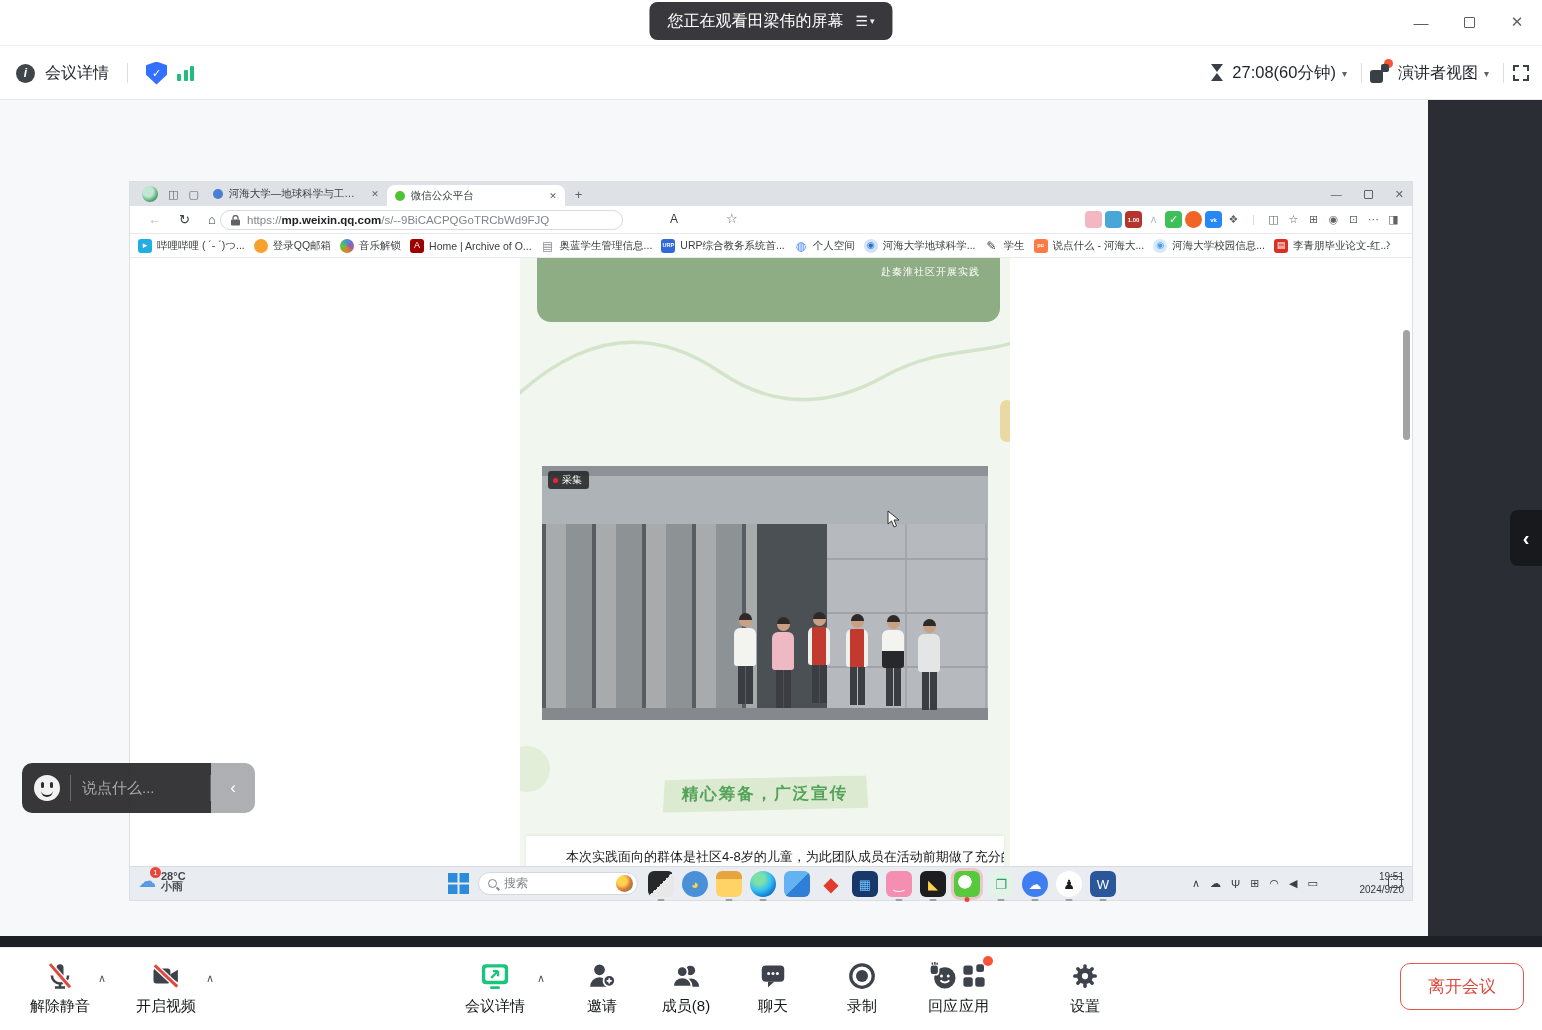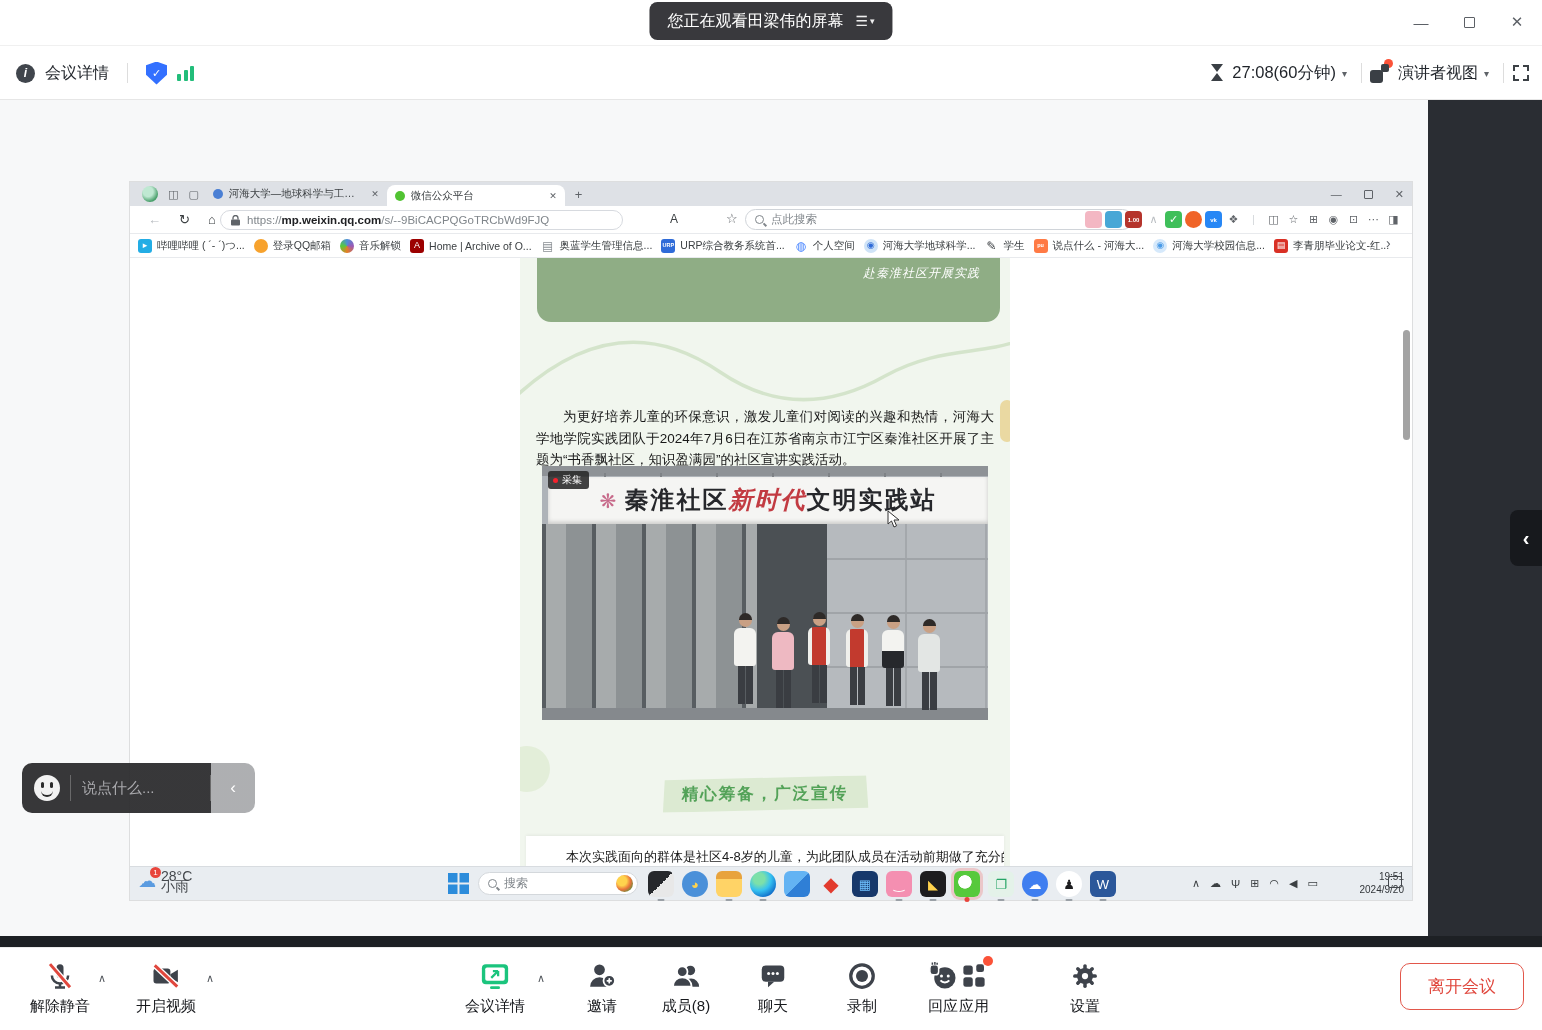--- a/index.html
+++ b/index.html
@@ -97,21 +97,21 @@
     font-size:9px; line-height:1; flex:none; }
   .bm .ic.tiny { font-size:5.5px; font-weight:bold; }
   .bm .ic.round { border-radius:50%; }
   .bm .ic.plain { background:transparent; font-size:12px; }
   .bm-chev { position:absolute; right:12px; top:3px; font-size:14px; color:#5f6368; }
 
   
   .page { position:relative; width:100%; height:608px; background:#fff; overflow:hidden; }
   .column { position:absolute; left:390px; top:0; width:490px; height:608px; background:#f1f6ee; overflow:hidden; }
   .hero-card { position:absolute; left:17px; top:0; width:463px; height:64px; background:#8fad85; border-radius:0 0 14px 14px; }
-  .hero-title { position:absolute; right:20px; top:7px; color:#fff; font-size:12px; letter-spacing:1px;font-style:italic; }
+  .hero-title { position:absolute; right:20px; top:7px; color:#fff; font-size:10px; letter-spacing:1px; }
   .swoosh { position:absolute; left:0; top:58px; }
   .deco-circle { position:absolute; left:-16px; top:488px; width:46px; height:46px; border-radius:50%; background:#e3eed9; }
   .deco-yellow { position:absolute; right:-4px; top:142px; width:14px; height:42px; border-radius:8px; background:#ead9a2; }
   .para1 { position:absolute; left:16px; top:148px; width:458px; font-size:13.5px; line-height:21.5px; color:#191919;
     text-align:justify; text-indent:2em; }
   .photo { position:absolute; left:22px; top:208px; width:446px; height:254px; background:#aeb3b8; overflow:hidden; }
   .ph-top { position:absolute; left:0; top:0; width:100%; height:10px; background:#8e9296; }
   .board { position:absolute; left:6px; top:11px; right:0; height:47px; background:#f5f5f3; box-shadow:inset 0 -2px 4px rgba(0,0,0,.18); }
   .board-ticks { position:absolute; left:0; top:-4px; right:0; height:4px; background:repeating-linear-gradient(90deg,#7e8286 0 2px,transparent 2px 56px); }
   .sign-line { text-align:center; margin-top:7px; font-size:24px; font-weight:bold; color:#26272b; letter-spacing:2px; white-space:nowrap; }
@@ -141,21 +141,21 @@
   .foot-card { position:absolute; left:6px; right:6px; top:578px; height:40px; background:#fff; box-shadow:0 -1px 3px rgba(0,0,0,.06); }
   .para2 { padding:12px 14px 0; font-size:13px; color:#191919; text-indent:2em; white-space:nowrap; overflow:hidden; }
   .pg-scroll { position:absolute; right:2px; top:72px; width:7px; height:110px; border-radius:4px; background:#a3a3a3; }
 
   
   .wtaskbar { position:relative; width:100%; height:34px; background:#e9edf1; border-top:1px solid #d8dce0; }
   .weather { position:absolute; left:8px; top:3px; display:flex; align-items:center; gap:5px; }
   .wcloud { font-size:18px; color:#5a9be0; position:relative; }
   .wbadge { position:absolute; right:-5px; top:-3px; background:#e8453c; color:#fff; font-size:8px; width:11px; height:11px;
     border-radius:50%; display:flex; align-items:center; justify-content:center; }
-  .wtxt { font-size:14px; color:#44484d; line-height:10.5px; }
+  .wtxt { font-size:11px; color:#44484d; line-height:10.5px;font-weight:bold; }
   .startbtn { position:absolute; left:318px; top:6px; }
   .tsearch { position:absolute; left:348px; top:5px; width:160px; height:23px; background:#fff; border:1px solid #d4d8dc;
     border-radius:12px; display:flex; align-items:center; gap:7px; padding:0 4px 0 9px; }
   .tsearch .searchtxt { font-size:12px; }
   .fruit { margin-left:auto; width:17px; height:17px; border-radius:50%;
     background:radial-gradient(circle at 35% 35%,#ffd34d 0 30%,#e8743a 55%,#4d8f3a 85%); }
   .tbicons { position:absolute; left:518px; top:4px; display:flex; align-items:center; gap:8px; }
   .tb { width:26px; height:26px; border-radius:6px; position:relative; display:flex; align-items:center; justify-content:center;
     font-size:13px; flex:none; line-height:1; }
   .tb.plain { background:transparent !important; }
@@ -278,24 +278,20 @@
         <span class="nav-ic">⌂</span>
         <span class="urlpill">
           <svg width="9" height="11" viewBox="0 0 9 11">
               <rect y="4.5" width="9" height="6" rx="1" fill="#5f6368"></rect>
               <path d="M2 4.5V3a2.5 2.5 0 0 1 5 0v1.5" stroke="#5f6368" fill="none" stroke-width="1.3"></path>
             </svg>
           <span class="urltxt"><span>https://</span><b>mp.weixin.qq.com</b><span>/s/--9BiCACPQGoTRCbWd9FJQ</span></span>
         </span>
         <span class="ra-ic">A</span>
         <span class="star-ic">☆</span>
-        <span class="searchpill">
-          <span class="mag"></span>
-          <span class="searchtxt">点此搜索</span>
-        </span>
         <span class="extrow">
             <span class="ext" style="background: rgb(243, 183, 195);"></span>
             <span class="ext" style="background: rgb(72, 167, 214);"></span>
             <span class="ext tiny" style="background: rgb(181, 52, 44); color: rgb(255, 255, 255);">1.00</span>
             <span class="ext plain" style="color: rgb(185, 189, 193);">∧</span>
             <span class="ext" style="background: rgb(63, 191, 90); color: rgb(255, 255, 255);">✓</span>
             <span class="ext round" style="background: rgb(240, 100, 40);"></span>
             <span class="ext tiny" style="background: rgb(39, 135, 245); color: rgb(255, 255, 255);">vk</span>
             <span class="ext plain" style="color: rgb(95, 99, 104);">❖</span>
             <span class="ext plain" style="color: rgb(212, 215, 218);">|</span>
@@ -365,34 +361,27 @@
         <div class="column">
           <div class="hero-card">
             <div class="hero-title">赴秦淮社区开展实践</div>
           </div>
           <svg class="swoosh" width="490" height="92">
             <path d="M-10 86 C 60 18, 130 8, 200 56 C 250 90, 305 94, 365 60 C 420 30, 460 40, 500 24" stroke="#d4e4cb" fill="none" stroke-width="3.5"></path>
           </svg>
           <div class="deco-circle"></div>
           <div class="deco-yellow"></div>
 
-          <div class="para1">为更好培养儿童的环保意识，激发儿童们对阅读的兴趣和热情，河海大学地学院实践团队于2024年7月6日在江苏省南京市江宁区秦淮社区开展了主题为“书香飘社区，知识盈满园”的社区宣讲实践活动。</div>
 
           <div class="photo">
             <div class="ph-top"></div>
             <div class="capture-pill">
                 <i></i>
                 <span>采集</span>
               </div>
-            <div class="board">
-              <div class="board-ticks"></div>
-              <div class="sign-line">
-                <span class="sign-flower">❋</span><span>秦淮社区</span><span class="sign-red">新时代</span><span>文明实践站</span>
-              </div>
-            </div>
             <div class="facade">
               <div class="glass"></div>
               <div class="doorway"></div>
               <div class="wall"></div>
               <div class="ground"></div>
             </div>
             <div class="person" style="left:190px">
                 <div class="head"></div>
                 <div class="body" style="background:#f3f3f0"></div>
                 <div class="legs"></div>

